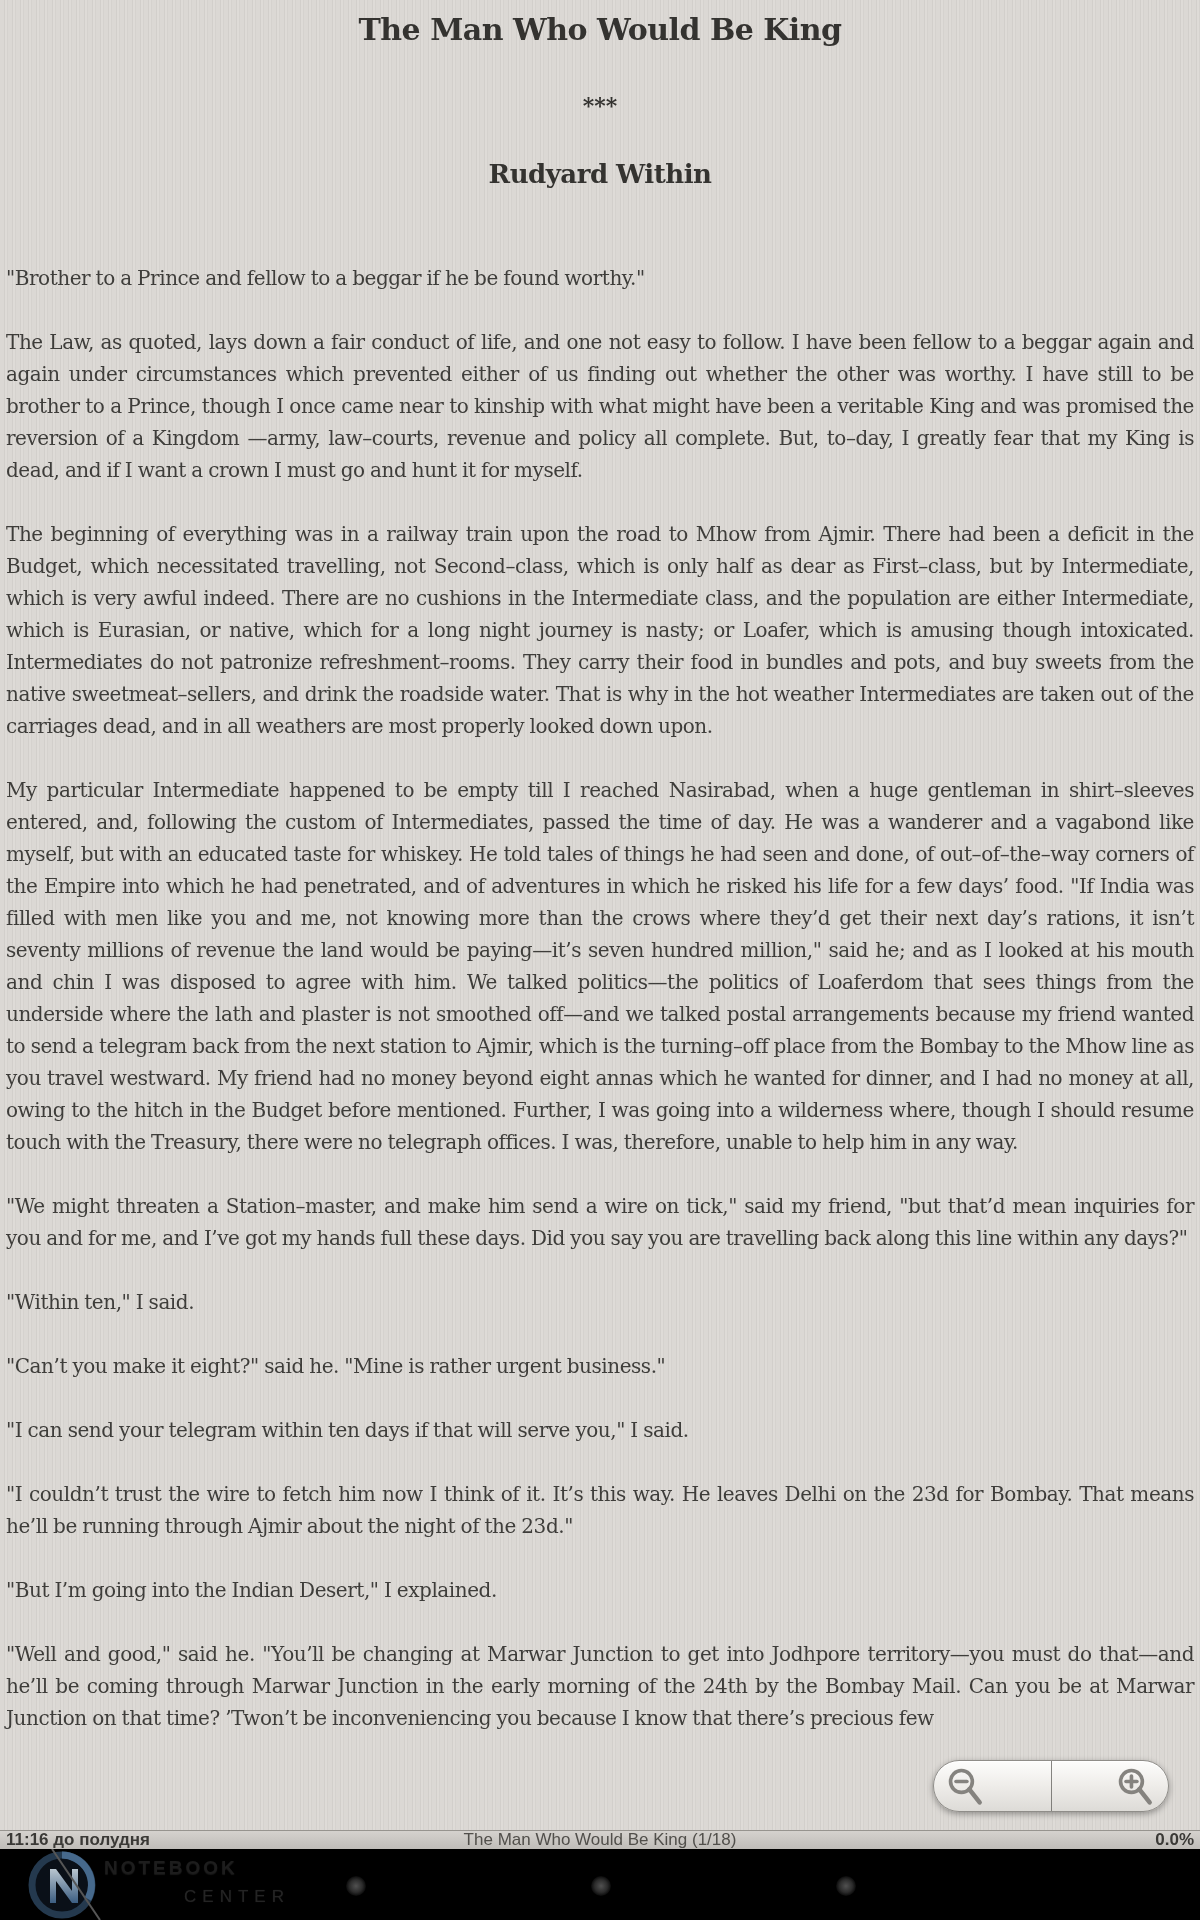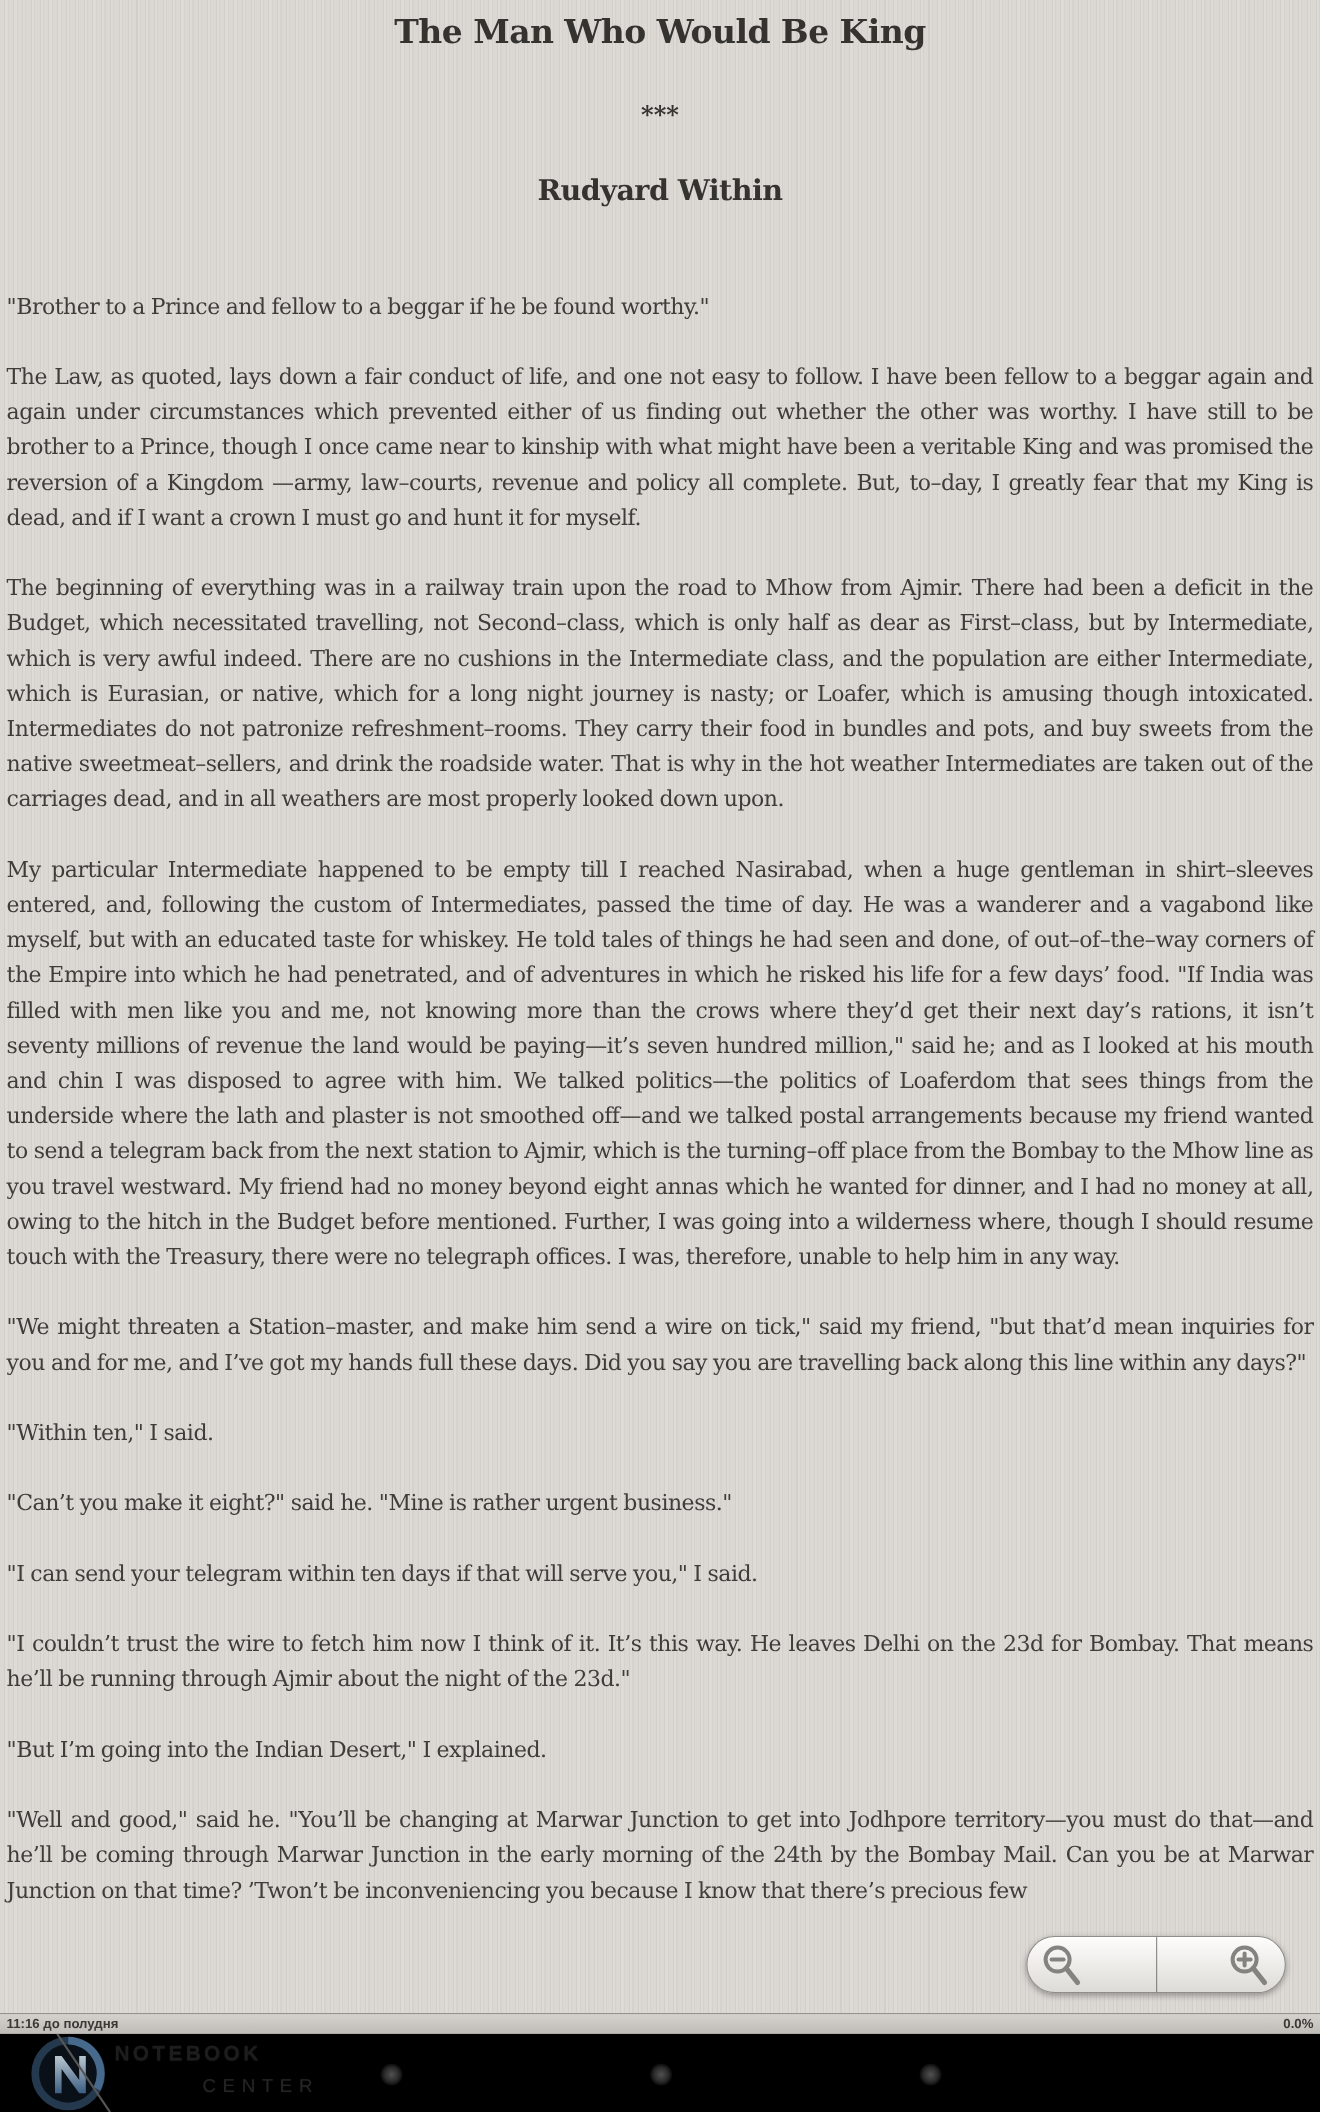--- a/index.html
+++ b/index.html
@@ -40,21 +40,21 @@
   }
   .zoom-btn.out{justify-content:flex-start;padding-left:12px;}
   .zoom-btn.in{justify-content:flex-end;padding-right:12px;}
   .zoom-btn .icon{width:40px;height:40px;display:block;}
 
   
   .status-bar{
     position:absolute;left:0;top:1830px;width:1200px;height:18px;
     background:linear-gradient(180deg,#d5d2ce,#bfbcb8);
     border-top:1px solid #97948f;
-    font-family:"Liberation Sans", sans-serif;font-size:12px;color:#3a3936;
+    font-family:"Liberation Sans", sans-serif;font-size:17px;color:#3a3936;
     display:flex;align-items:center;
   }
   .status-bar .time{position:absolute;left:6px;font-weight:bold;}
   .status-bar .stitle{position:absolute;left:0;right:0;text-align:center;color:#514f4b;}
   .status-bar .progress{position:absolute;right:6px;font-weight:bold;}
 
   
   .nav-bar{position:absolute;left:0;top:1849px;width:1200px;height:71px;background:#000;}
   .logo{position:absolute;left:12px;top:0;width:290px;height:71px;}
   .logo .emblem{position:absolute;left:0;top:0;}
@@ -120,20 +120,21 @@
           <line x1="25.5" y1="25.5" x2="37" y2="40" stroke="#85837f" stroke-width="5" stroke-linecap="round"></line>
           <line x1="11" y1="17" x2="23" y2="17" stroke="#85837f" stroke-width="4" stroke-linecap="round"></line>
           <line x1="17" y1="11" x2="17" y2="23" stroke="#85837f" stroke-width="4" stroke-linecap="round"></line>
         </svg>
       </span>
     </button>
   </div>
 
   <div class="status-bar">
     <span class="time">11:16 до полудня</span>
+    <span class="stitle">The Man Who Would Be King (1/18)</span>
     <span class="progress">0.0%</span>
   </div>
 
   <div class="nav-bar">
     <div class="logo">
       <svg class="emblem" width="100" height="71" viewBox="0 0 100 71">
         <defs>
           <linearGradient id="ngrad" x1="0" y1="0" x2="0" y2="1">
             <stop offset="0" stop-color="#b9c6d0"></stop>
             <stop offset="1" stop-color="#3c5e82"></stop>

